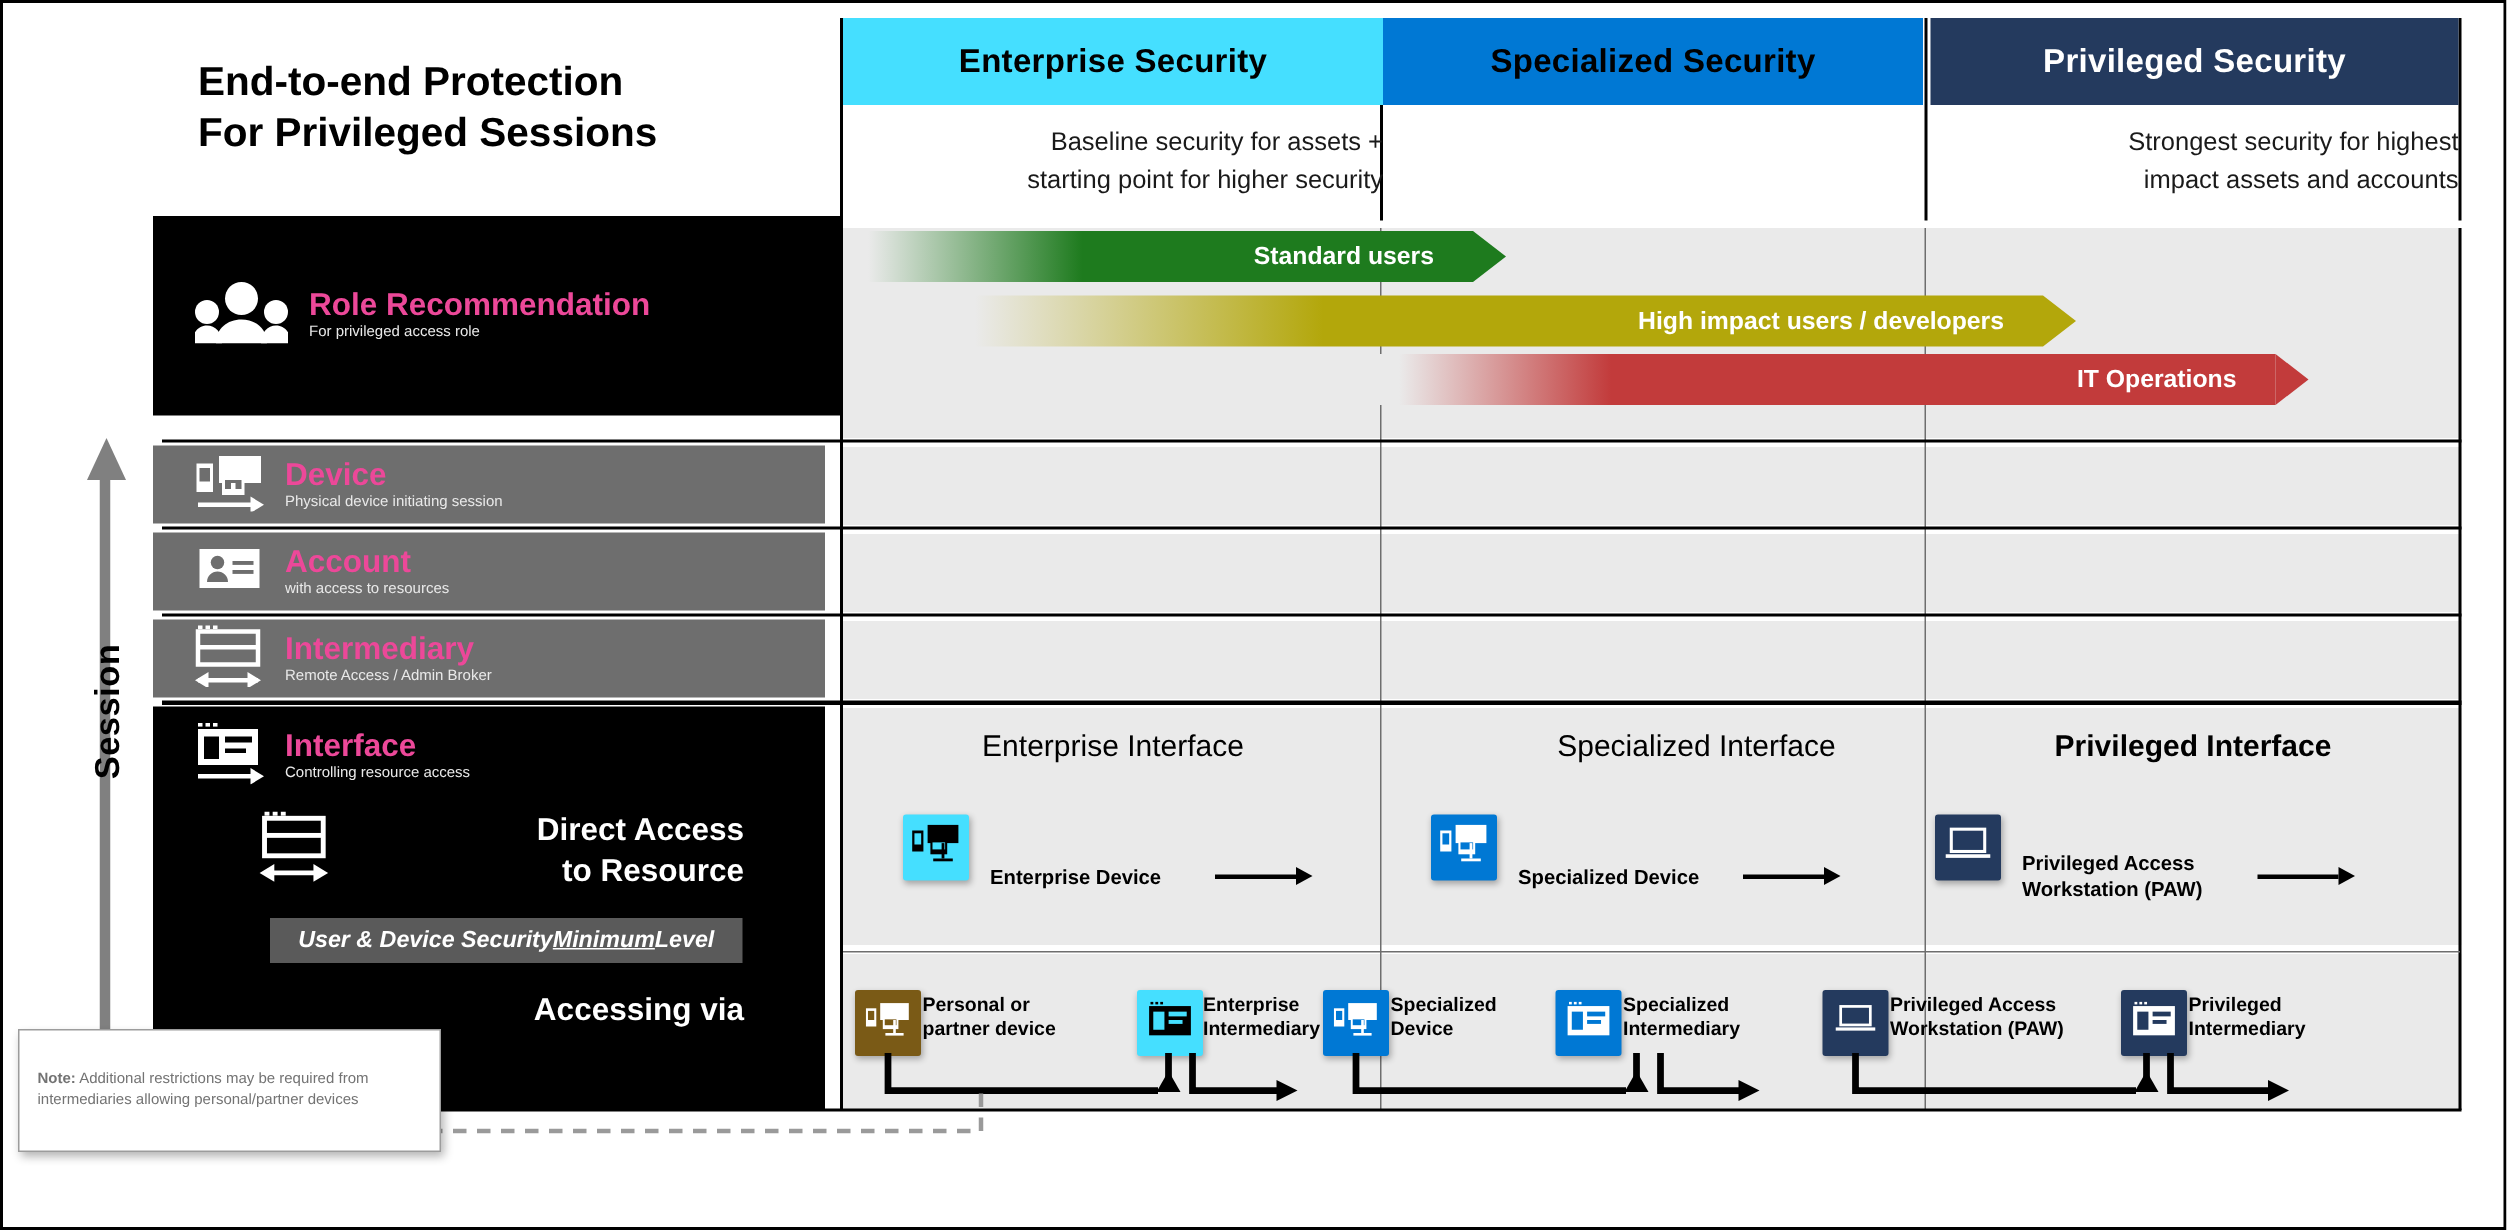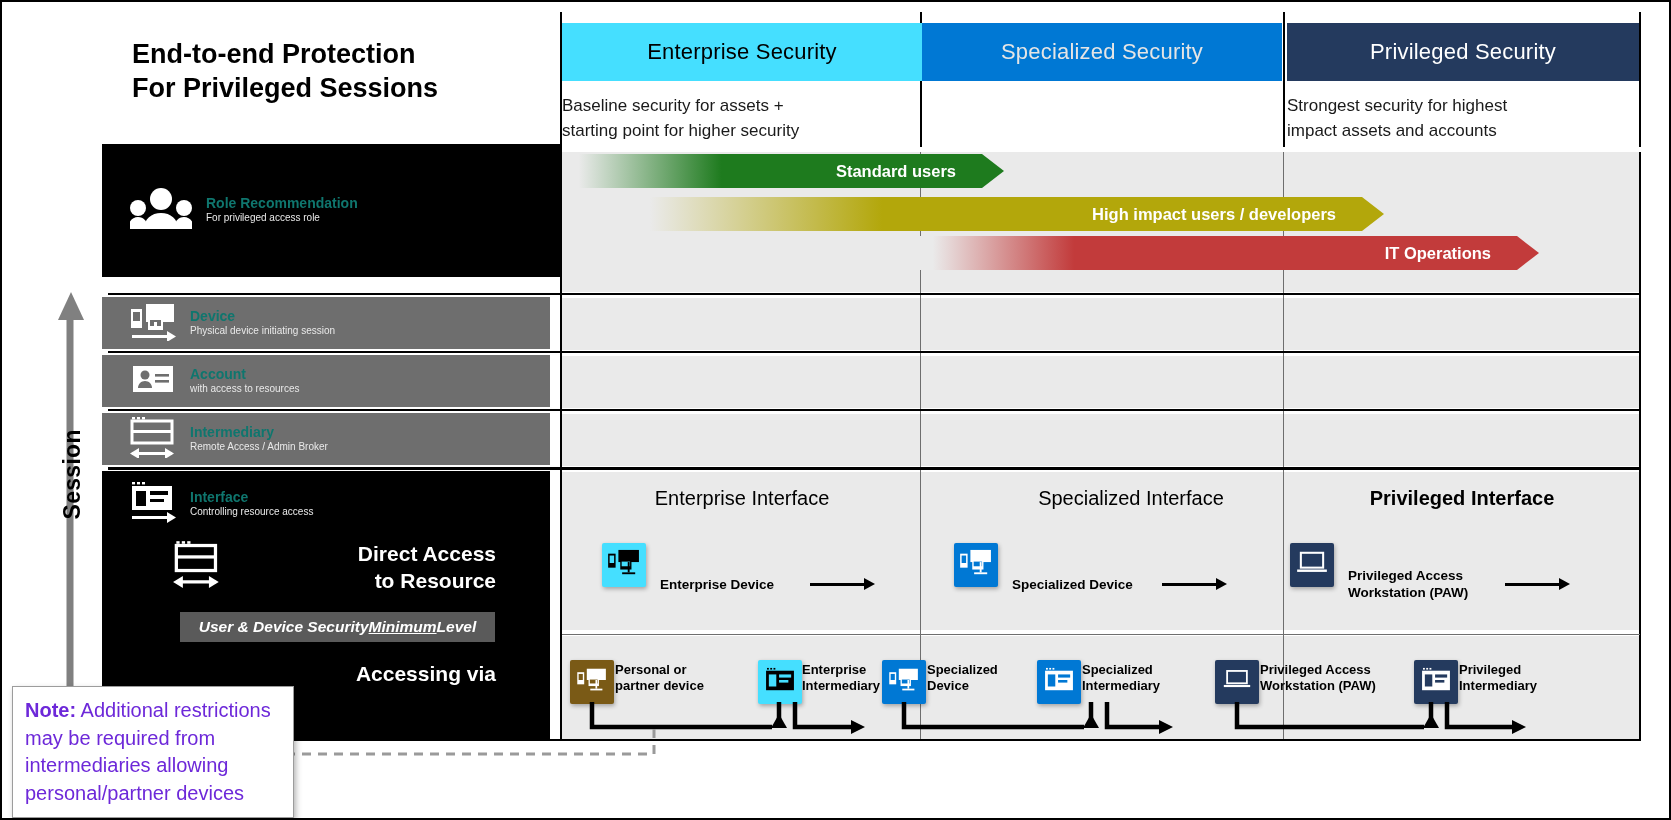--- a/index.html
+++ b/index.html
@@ -16,44 +16,44 @@
   
   #title{
     position:absolute; left:130px; top:36px; width:380px;
     font-size:27px; font-weight:bold; color:#000; line-height:1.25;
   }
 
   
   .colhead{ position:absolute; top:10px; width:360px; }
   .colhead .band{
     height:58px; display:flex; align-items:center; justify-content:center;
-    font-size:22px; font-weight:normal; letter-spacing:.2px;margin-top:11px;
+    font-size:22px; font-weight:bold; letter-spacing:.2px;
   }
   .colhead .sub{
-    padding-top:13px; font-size:17px; color:#1a1a1a; text-align:left;
+    padding-top:13px; font-size:17px; color:#1a1a1a; text-align:right;
     line-height:1.45;
   }
   #col-ent{ left:560px; }
   #col-spec{ left:920px; }
   #col-priv{ left:1285px; width:352px; }
   #col-ent .band{ background:#45DFFF; color:#000; }
-  #col-spec .band{ background:#0078D4; color:#e5e5e5; }
+  #col-spec .band{ background:#0078D4; color:#000000; }
   #col-priv .band{ background:#243A5E; color:#fff; }
 
   
   .hsep{ position:absolute; top:10px; width:2px; height:135px; background:#000; }
 
   .rowbg{ position:absolute; left:560px; background:#EAEAEA; }
 
   
   .lrow{
     position:absolute; left:106px; width:440px;
     display:flex; align-items:center; gap:14px; padding-left:22px;
   }
-  .lrow .txt .t1{ font-size:14px; font-weight:bold; color:#0f766e; line-height:1.12; }
+  .lrow .txt .t1{ font-size:21px; font-weight:bold; color:#ec4899; line-height:1.12; }
   .lrow .txt .t2{ font-size:10px; color:#e9e9e9; line-height:1.2; }
   .ico{ flex:0 0 auto; }
 
   
   .rarrow{ position:absolute; height:34px; display:flex; align-items:center; }
   .rarrow .body{ height:34px; position:relative; display:flex; align-items:center; }
   .rarrow .lbl{
     position:absolute; right:26px; white-space:nowrap;
     color:#fff; font-size:16.5px; font-weight:bold;
   }
@@ -81,23 +81,23 @@
     position:absolute; top:0; width:0;height:0;
     border-top:6px solid transparent; border-bottom:6px solid transparent;
     border-left:11px solid #000;
   }
 
   
   .conn{ position:absolute; }
 
   
   #note{
-    position:absolute; left:10px; top:684px; width:282px; padding:10px 12px;
+    position:absolute; left:10px; top:684px; width:282px; padding:26px 12px;
     background:#fff; border:1px solid #9c9c9c; box-shadow:2px 3px 6px rgba(0,0,0,.30);
-    font-size:20px; color:#6d28d9; line-height:1.38; z-index:40;
+    font-size:10px; color:#737373; line-height:1.38; z-index:40;
   }
   #note b{ font-weight:bold; }
 
   
   #sesswrap{ position:absolute; left:48px; top:288px; width:44px; height:452px; }
   #sesslabel{
     position:absolute; left:-9px; top:185px; width:62px;
     font-size:23px; font-weight:bold; color:#000;
     transform:rotate(-90deg); text-align:center; letter-spacing:.3px;
   }

